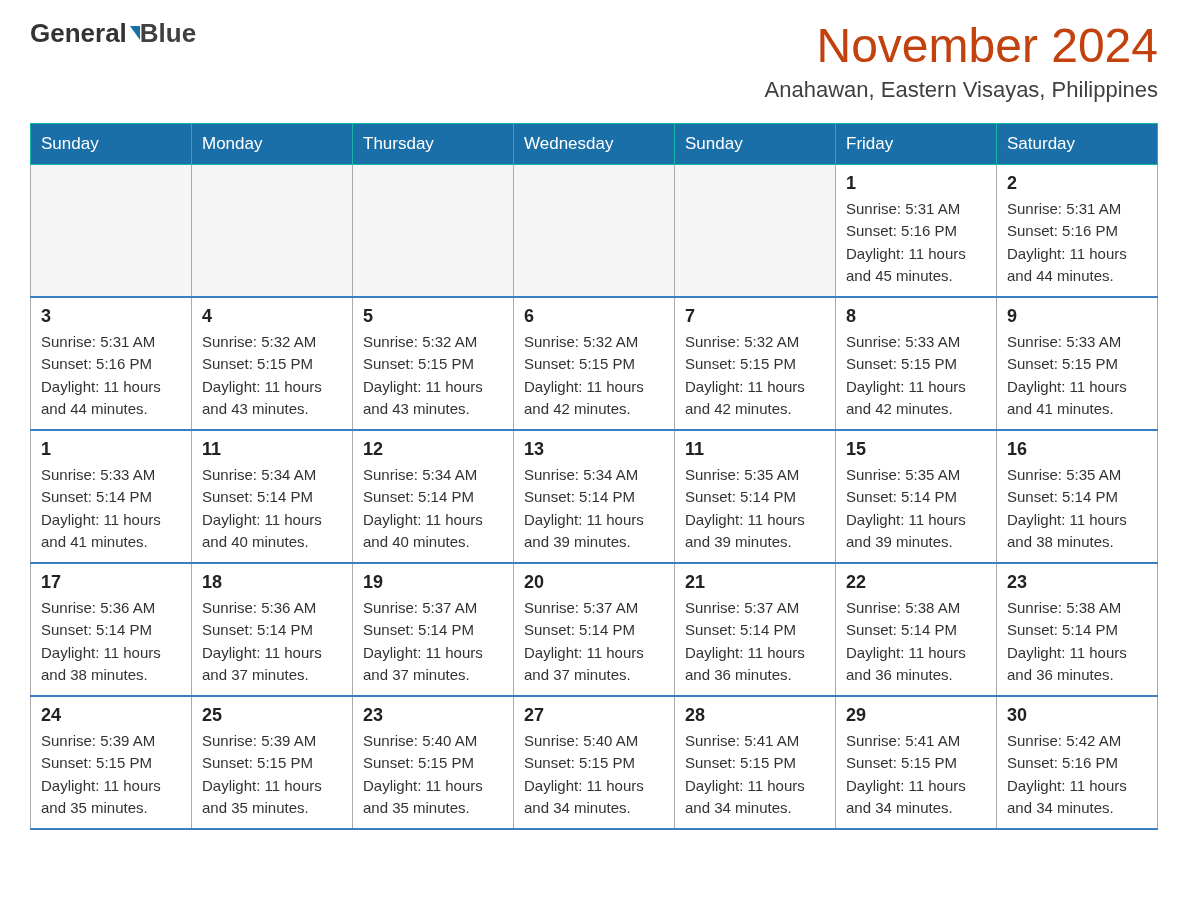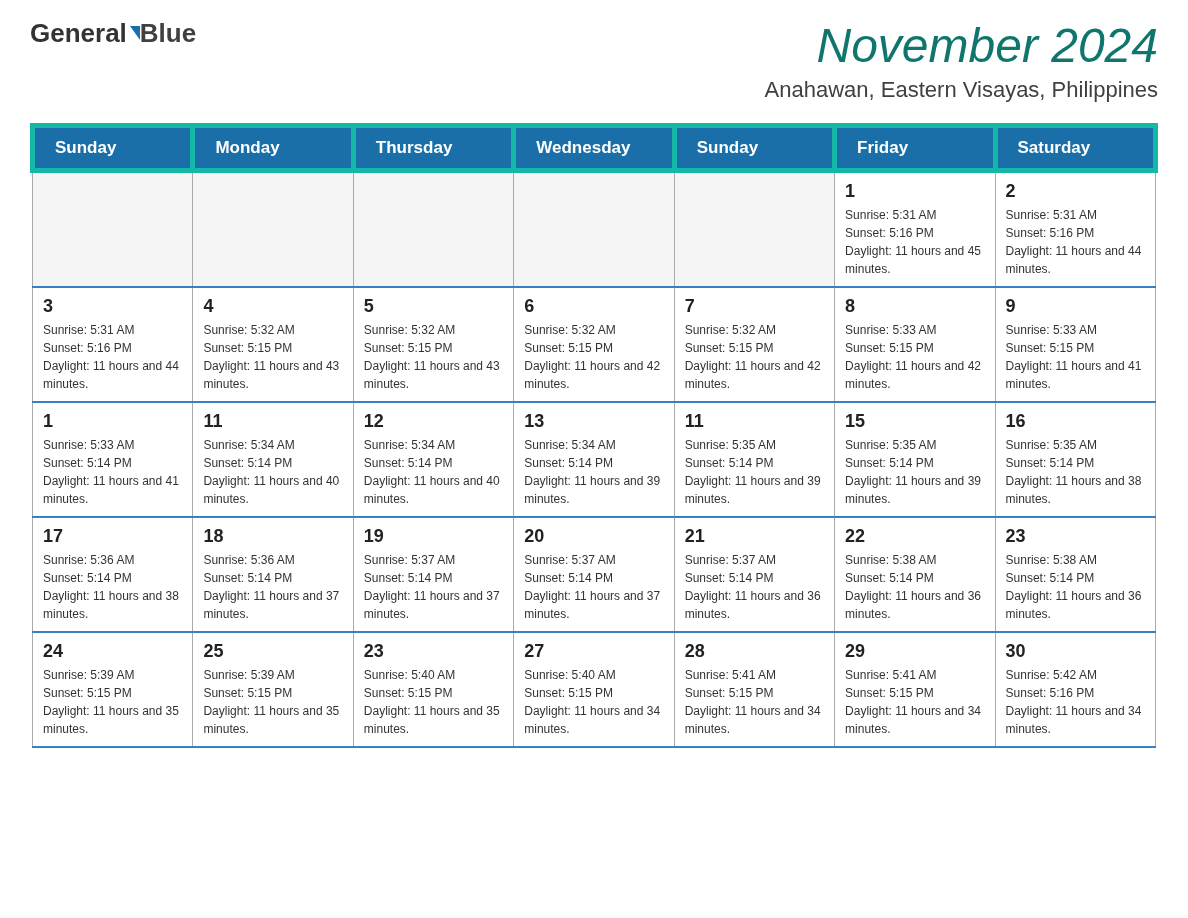--- a/index.html
+++ b/index.html
@@ -40,61 +40,60 @@
       border-top: 14px solid #1a6fa8;
       margin-left: 3px;
       vertical-align: middle;
     }
     .title-section {
       text-align: right;
     }
     .month-title {
       font-size: 48px;
       font-weight: normal;
-      color: #0f766e;
+      color: #c2410c;
       line-height: 1.1;
-      font-style: italic;
     }
     .location-title {
       font-size: 22px;
       color: #404040;
       margin-top: 4px;
     }
     .calendar {
       width: 100%;
       border-collapse: collapse;
       border: 1px solid #999;
     }
     .calendar thead tr th {
       background-color: #1a6fa8;
       color: #fff;
       font-size: 17px;
-      font-weight: bold;
-      padding: 10px 20px;
+      font-weight: normal;
+      padding: 10px 10px;
       text-align: left;
-      border: 5px solid #14b8a6;
+      border: 1px solid #14b8a6;
     }
     .calendar tbody tr td {
       vertical-align: top;
       padding: 8px 10px;
       border: 1px solid #aaa;
       width: 14.28%;
       min-height: 100px;
     }
     .calendar tbody tr {
       border-bottom: 2px solid #3a7fc1;
     }
     .day-number {
       font-size: 18px;
       font-weight: bold;
       color: #222;
       margin-bottom: 4px;
     }
     .day-info {
-      font-size: 12px;
+      font-size: 15px;
       color: #333;
       line-height: 1.5;
     }
     .empty-cell {
       background: #f8f8f8;
     }
     td.empty-cell {
       background: #f5f5f5;
     }
   </style>

